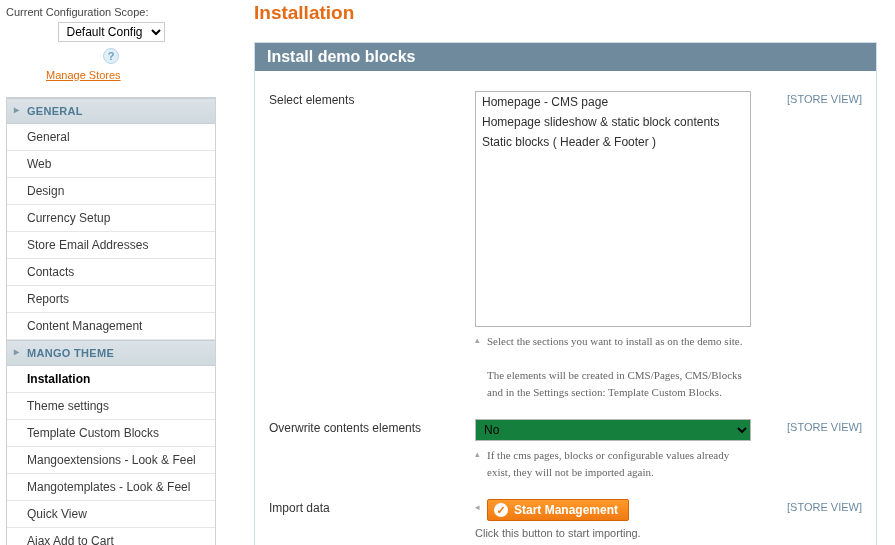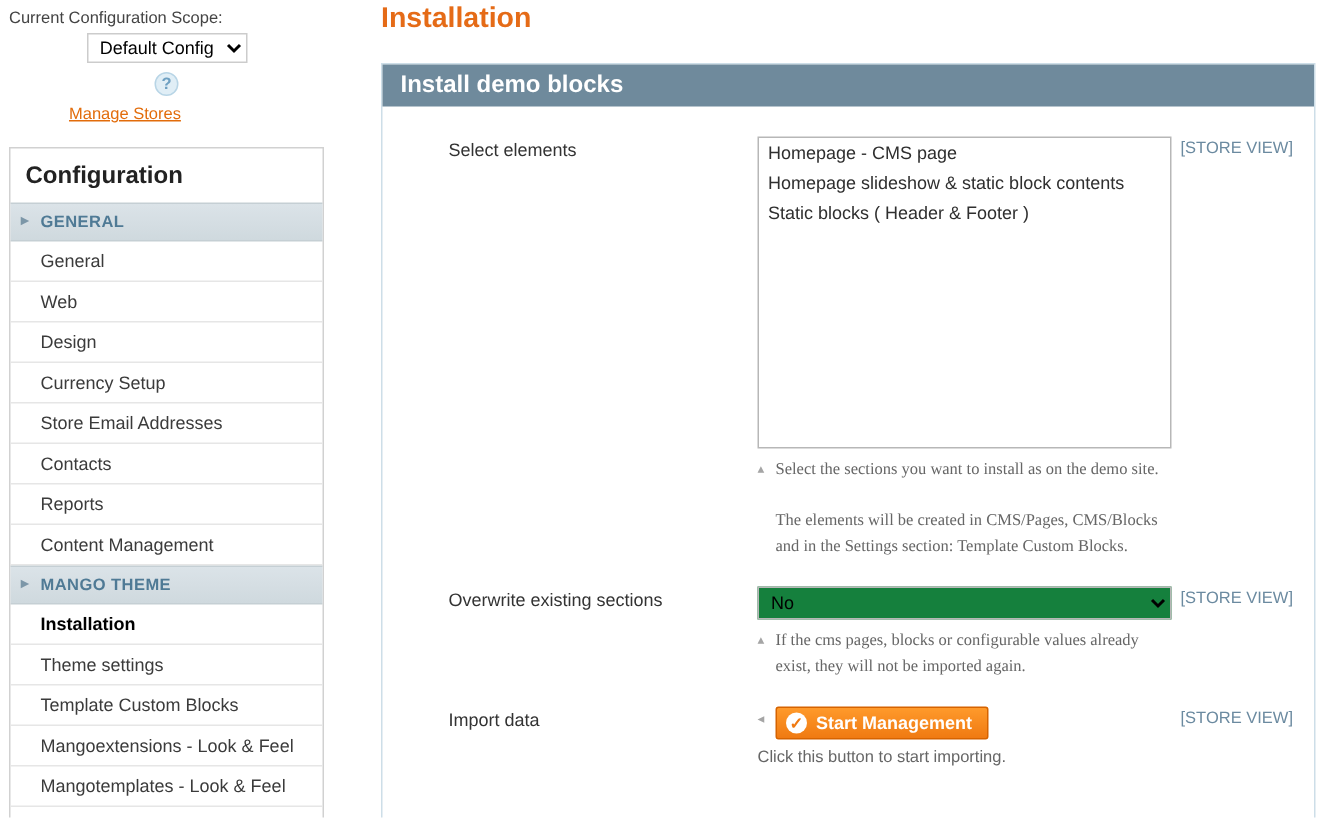--- a/index.html
+++ b/index.html
@@ -21,26 +21,26 @@
 .nav-group-header::before { content: "▸"; position: absolute; left: 7px; top: 5px; font-size: 10px; color: #7c97a8; }
 .nav-item { padding: 6px 10px 6px 20px; border-bottom: 1px solid #e6e6e6; color: #3b3b3b; cursor: pointer; font-size: 12px; }
 .nav-item.active { font-weight: bold; color: #000; }
 
 .page-title { color: #e56b17; font-size: 19px; font-weight: bold; margin-bottom: 18px; padding-top: 2px; }
 
 .panel { border: 1px solid #cddee8; }
 .panel-header { background: #6f8a9c; color: #fff; font-weight: bold; font-size: 16px; padding: 5px 12px; }
 .panel-body { padding: 20px 14px 24px 14px; }
 
-.form-row { display: flex; align-items: flex-start; margin-bottom: 18px; margin-left: 30px; }
+.form-row { display: flex; align-items: flex-start; margin-bottom: 18px; }
 .form-label { width: 206px; color: #333; padding-top: 2px; font-size: 12px; }
 .form-field { width: 276px; }
 .form-scope { margin-left: auto; color: #6b8aa0; font-size: 11px; padding-top: 2px; white-space: nowrap; }
 
-.multiselect { width: 100%; height: 208px; border: 1px solid #b7b7b7; background: #fff; overflow-y: scroll; }
+.multiselect { width: 100%; height: 236px; border: 1px solid #b7b7b7; background: #fff; overflow-y: scroll; }
 .ms-option { padding: 3px 6px; font-size: 12px; cursor: pointer; }
 
 .hint { font-size: 11px; color: #666; line-height: 1.55; margin-top: 6px; position: relative; padding-left: 12px; font-family: Liberation Serif, serif; }
 .hint::before { content: "▴"; position: absolute; left: 0; top: 1px; font-size: 9px; color: #a5a5a5; }
 
 .select { width: 100%; height: 22px; border: 1px solid #b7b7b7; background: #15803d; font-size: 12px; padding: 1px 4px; }
 
 .import-btn { display: inline-flex; align-items: center; gap: 6px; background: linear-gradient(#ff9a2b, #f07a12); color: #fff; border: 1px solid #d66300; border-radius: 2px; padding: 3px 10px 3px 6px; font-size: 12px; font-weight: bold; cursor: pointer; }
 .import-btn .check { width: 14px; height: 14px; background: #fff; border-radius: 50%; color: #f07a12; display: flex; align-items: center; justify-content: center; font-size: 11px; font-weight: bold; }
 .import-row-wrap { position: relative; padding-left: 12px; }
@@ -56,21 +56,20 @@
     <div class="scope-label">Current Configuration Scope:</div>
     <div class="scope-row">
       <select class="scope-select">
         <option>Default Config</option>
       </select>
       <div class="help-icon">?</div>
     </div>
     <a href="#" class="manage-stores">Manage Stores</a>
 
     <div class="config-box">
-      <div class="config-title">Configuration</div>
 
       <div class="nav-group">
         <div class="nav-group-header">GENERAL</div>
         <div class="nav-item">General</div>
         <div class="nav-item">Web</div>
         <div class="nav-item">Design</div>
         <div class="nav-item">Currency Setup</div>
         <div class="nav-item">Store Email Addresses</div>
         <div class="nav-item">Contacts</div>
         <div class="nav-item">Reports</div>
@@ -107,21 +106,21 @@
             </div>
             <div class="hint">
               <span>Select the sections you want to install as on the demo site.</span><br><br>
               <span>The elements will be created in CMS/Pages, CMS/Blocks and in the Settings section: Template Custom Blocks.</span>
             </div>
           </div>
           <div class="form-scope">[STORE VIEW]</div>
         </div>
 
         <div class="form-row">
-          <div class="form-label">Overwrite existing sections</div>
+          <div class="form-label">Overwrite contents elements</div>
           <div class="form-field">
             <select class="select">
               <option>No</option>
             </select>
             <div class="hint">If the cms pages, blocks or configurable values already exist, they will not be imported again.</div>
           </div>
           <div class="form-scope">[STORE VIEW]</div>
         </div>
 
         <div class="form-row">

